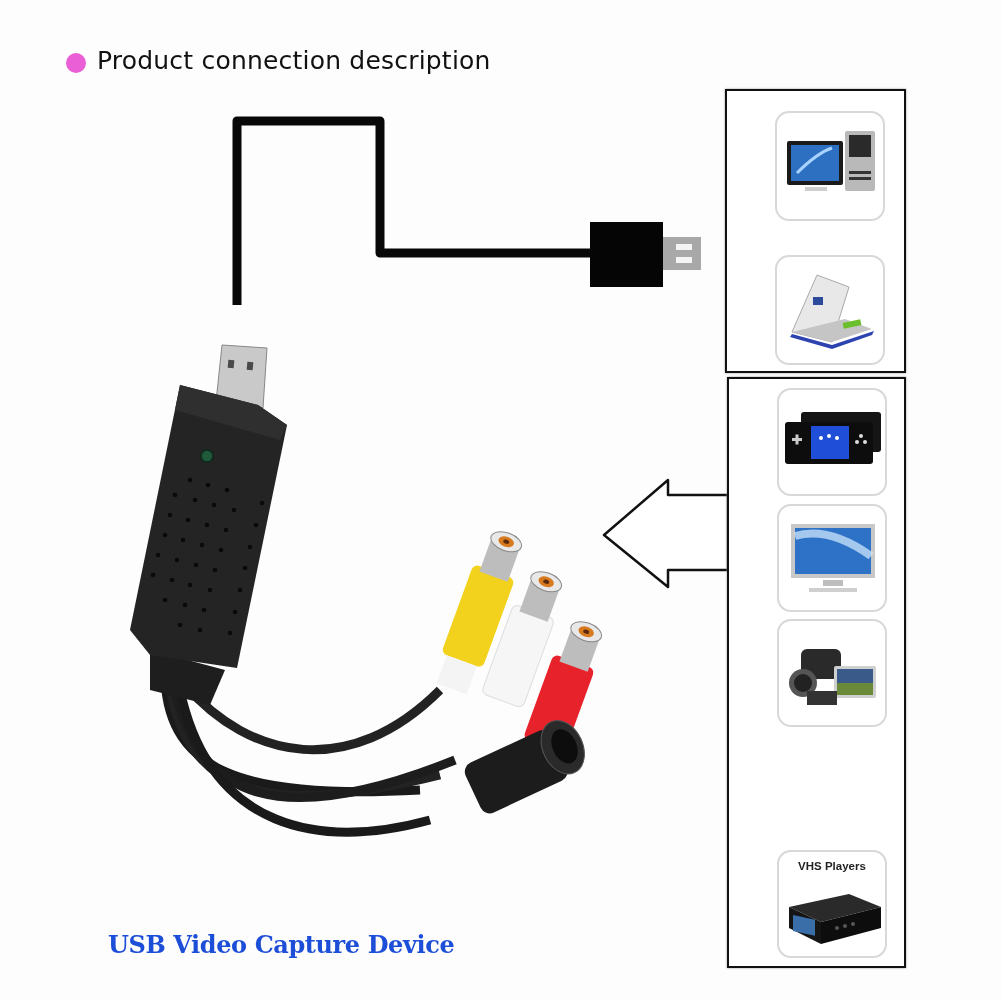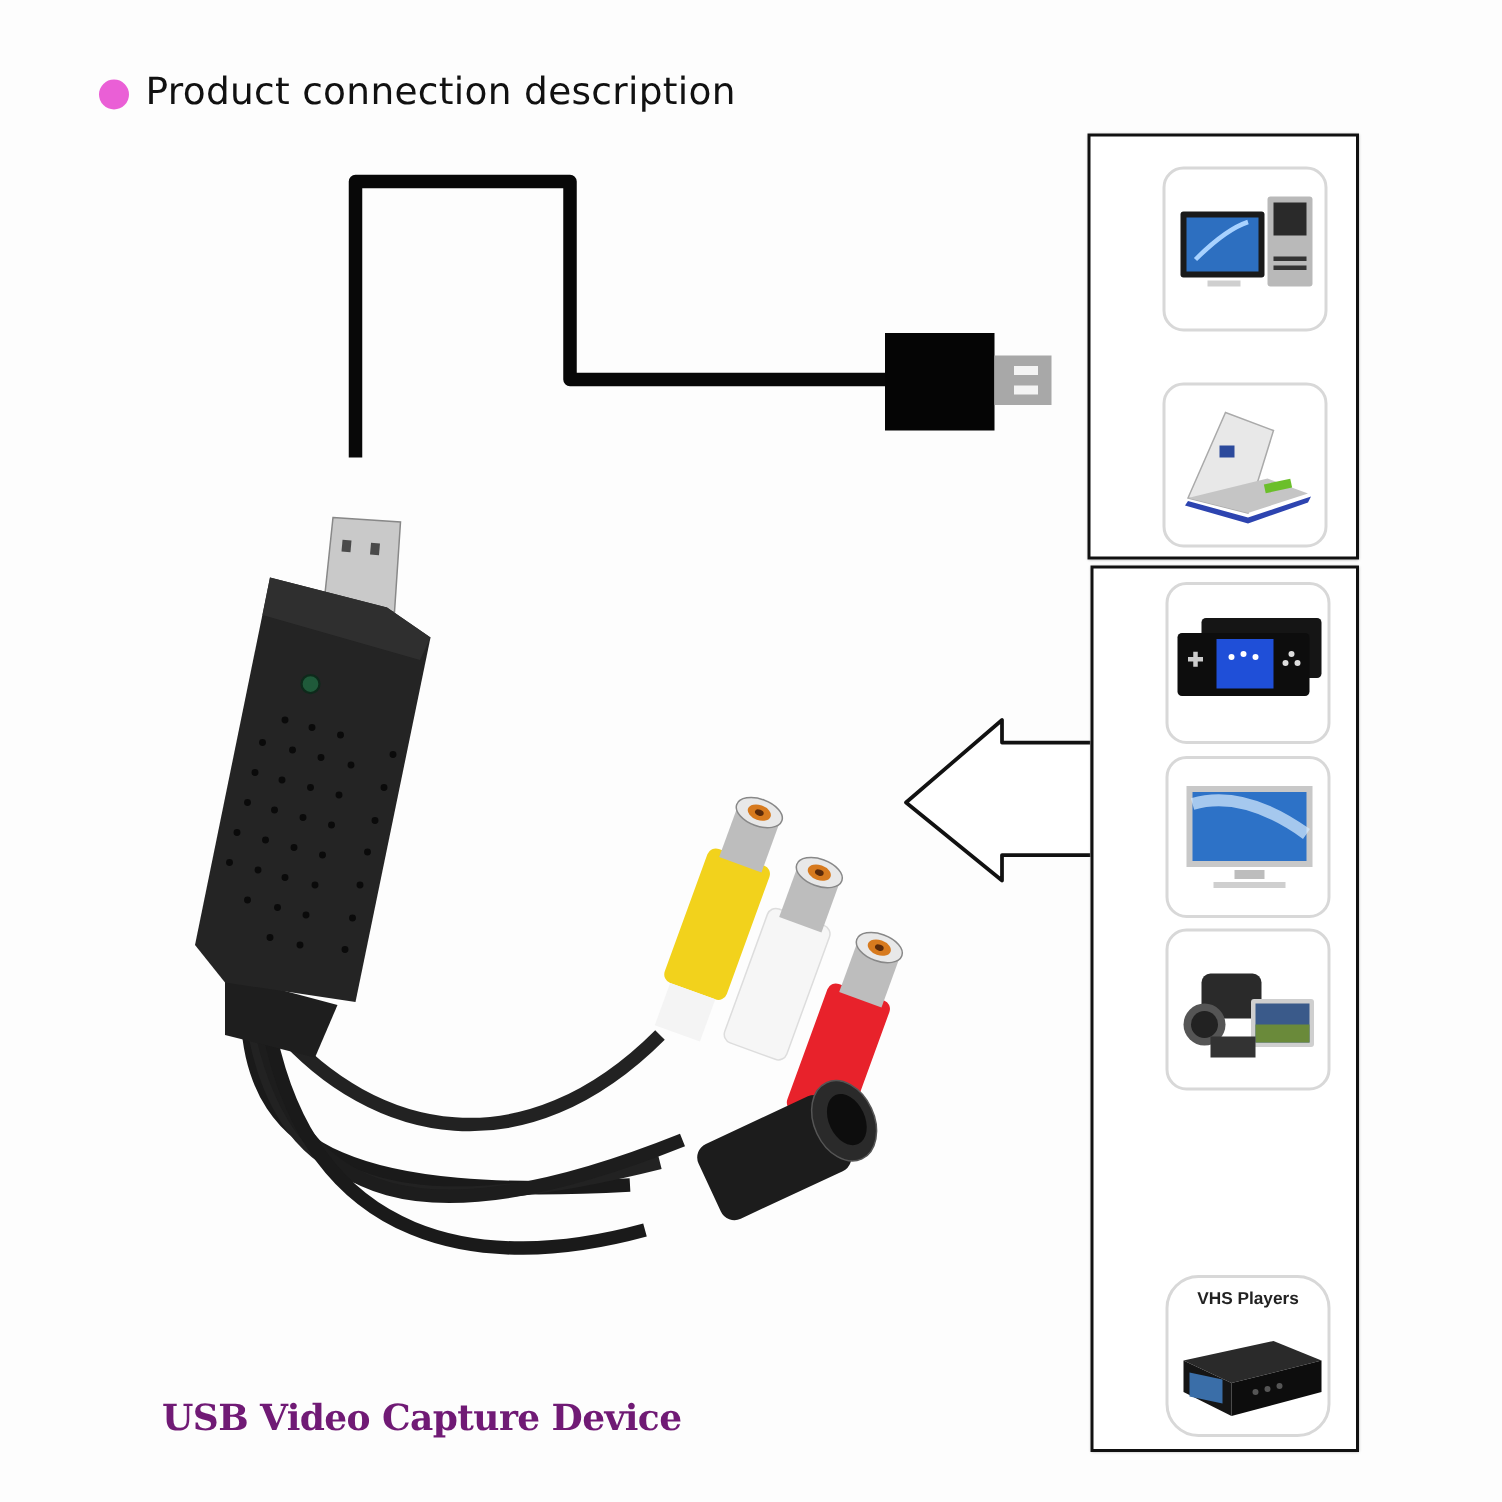--- a/index.html
+++ b/index.html
@@ -5,21 +5,21 @@
   html, body { margin:0; padding:0; }
   body { width:1001px; height:1001px; background:#fdfdfd; position:relative; overflow:hidden; font-family:"DejaVu Sans", sans-serif; }
   .header { position:absolute; left:66px; top:46px; display:flex; align-items:center; }
   .bullet { width:20px; height:20px; border-radius:50%; background:#ea5fd6; margin-right:11px; margin-top:4px; }
   .header-text { font-size:25px; color:#111; letter-spacing:0.2px;text-align:center; }
   svg.scene { position:absolute; left:0; top:0; }
   .box { position:absolute; border:2px solid #111; background:#fff; box-shadow:0 0 2px #999; }
   .card { position:absolute; left:48px; width:106px; border:2px solid #d8d8d8; border-radius:14px; background:#fff; overflow:hidden; }
   .card-label { position:absolute; top:8px; left:0; width:100%; text-align:center; font-family:"Liberation Sans", sans-serif; font-weight:bold; font-size:11.5px; color:#222; }
   .card svg { position:absolute; left:0; top:0; }
-  .caption { position:absolute; left:108px; top:930px; font-family:"DejaVu Serif", serif; font-weight:bold; font-size:24px; color:#701a75; letter-spacing:-0.4px; }
+  .caption { position:absolute; left:108px; top:930px; font-family:"DejaVu Serif", serif; font-weight:bold; font-size:24px; color:#1d4ed8; letter-spacing:-0.4px; }
 </style>
 </head>
 <body>
 
 <div class="header">
   <div class="bullet"></div>
   <div class="header-text">Product connection description</div>
 </div>
 
 <svg class="scene" width="1001" height="1001" viewBox="0 0 1001 1001">
@@ -182,21 +182,21 @@
     <svg width="106" height="104">
       <rect x="22" y="28" width="40" height="30" rx="6" fill="#2a2a2a"></rect>
       <circle cx="24" cy="62" r="14" fill="#555"></circle>
       <circle cx="24" cy="62" r="9" fill="#222"></circle>
       <rect x="55" y="45" width="42" height="32" rx="2" fill="#cfcfcf"></rect>
       <rect x="58" y="48" width="36" height="26" fill="#3a5a8a"></rect>
       <rect x="58" y="62" width="36" height="12" fill="#6a8a3a"></rect>
       <rect x="28" y="70" width="30" height="14" fill="#333"></rect>
     </svg>
   </div>
-  <div class="card" style="top:471px; height:104px;border-radius:22px;">
+  <div class="card" style="top:471px; height:104px;">
     <div class="card-label">VHS Players</div>
     <svg width="106" height="104">
       <polygon points="10,55 70,42 102,55 42,70" fill="#2a2a2a"></polygon>
       <polygon points="10,55 42,70 42,92 10,76" fill="#151515"></polygon>
       <polygon points="42,70 102,55 102,76 42,92" fill="#0d0d0d"></polygon>
       <rect x="14" y="60" width="22" height="16" fill="#3a6ea8" transform="skewY(12)"></rect>
       <circle cx="58" cy="76" r="2" fill="#555"></circle>
         <circle cx="66" cy="74" r="2" fill="#555"></circle>
         <circle cx="74" cy="72" r="2" fill="#555"></circle>
     </svg>

